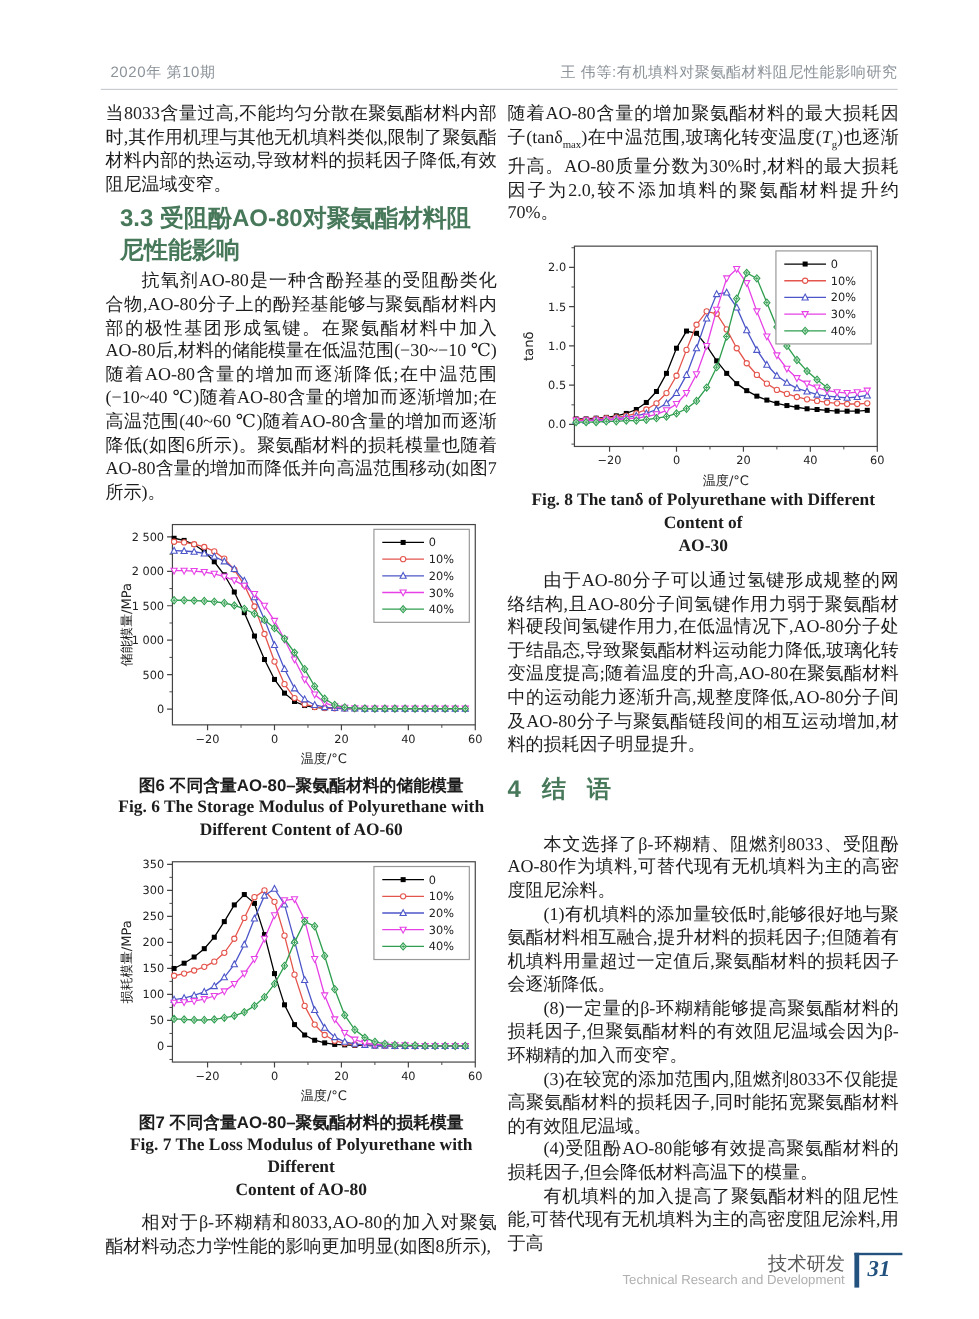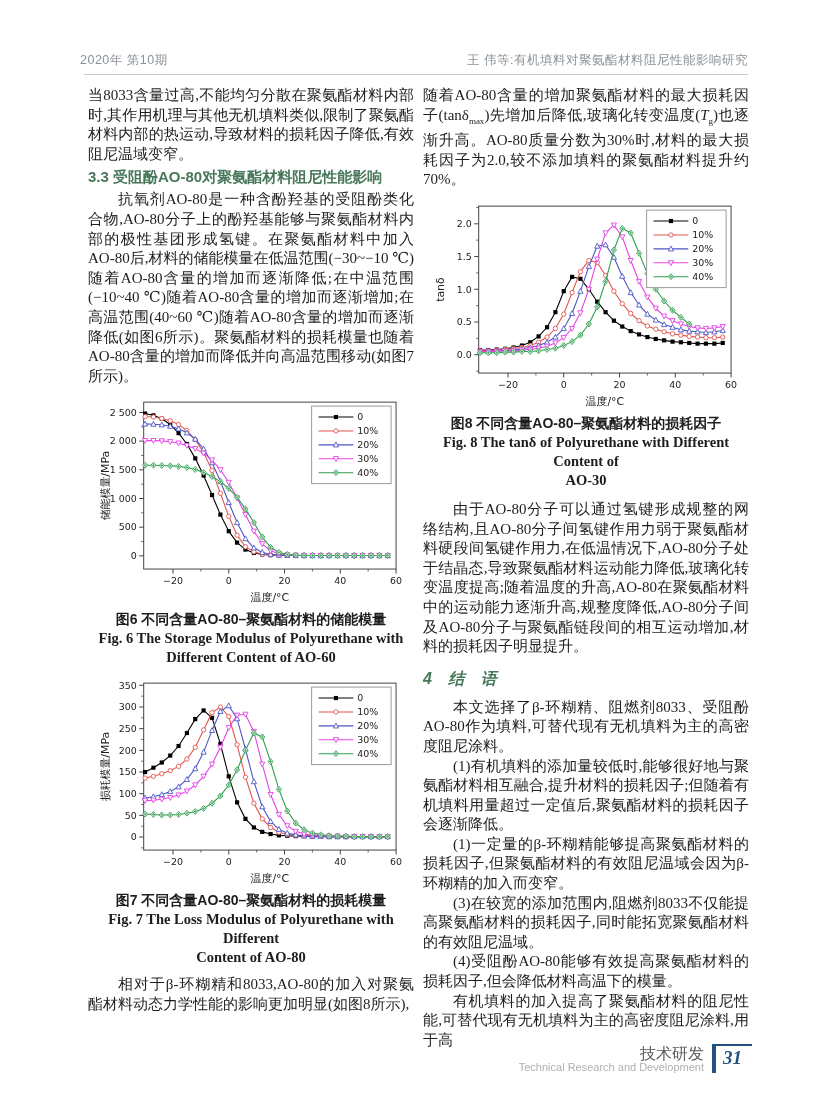--- a/index.html
+++ b/index.html
@@ -2,40 +2,40 @@
 <html style="--heading: #47785a; --accent: #24527e;"><head>
 <meta charset="utf-8">
 <style>
   html,body{margin:0;padding:0;}
   body{
     width:816px;height:1099px;background:#ffffff;position:relative;
     font-family:"Liberation Serif","DejaVu Serif",serif;color:#1d1d1d;
     overflow:hidden;
   }
   .header{
-    position:absolute;left:80px;right:68px;top:52px;
+    position:absolute;left:92px;right:68px;top:52px;
     display:flex;justify-content:space-between;
     font-family:"Liberation Sans","DejaVu Sans",sans-serif;
     font-size:12.5px;color:#8b9298;letter-spacing:.5px;
   }
   .header-rule{position:absolute;left:84px;right:68px;top:74px;border-top:1px solid #c9cccf;}
   .col{position:absolute;top:86px;width:326px;}
   .col-left{left:88px;}
   .col-right{left:423px;}
   .para{font-size:15px;line-height:19.6px;text-align:justify;margin:0;text-indent:2em;}
   .noindent{text-indent:0;}
   .para sub{font-size:9px;}
   .para i{font-style:italic;}
   .sec-head3{
     font-family:"Liberation Sans","DejaVu Sans",sans-serif;font-weight:bold;
-    font-size:15px;color:var(--heading,#47785a);margin:4px 0 3px;
+    font-size:20px;color:var(--heading,#47785a);margin:4px 12px 3px;
   }
   .sec-head1{
     font-family:"Liberation Sans","DejaVu Sans",sans-serif;font-weight:bold;
-    font-size:16px;color:var(--heading,#47785a);margin:12px 0 8px;word-spacing:12px;font-style:italic;
+    font-size:20px;color:var(--heading,#47785a);margin:12px 0 24px;word-spacing:12px;
   }
   figure{margin:8px 0 4px;text-align:center;}
   figure svg{display:block;margin:0 auto;}
   .cap-zh{font-family:"Liberation Sans","DejaVu Sans",sans-serif;font-weight:bold;font-size:14px;margin-top:4px;line-height:20px;}
   .cap-en{font-family:"Liberation Serif","DejaVu Serif",serif;font-weight:bold;font-size:14.5px;line-height:19px;}
   .footer{
     position:absolute;right:64px;bottom:26px;
     display:flex;align-items:flex-end;
   }
   .footer-text{text-align:right;}
@@ -623,21 +623,21 @@
       <div class="cap-zh">图7  不同含量AO-80–聚氨酯材料的损耗模量</div>
       <div class="cap-en">Fig. 7   The Loss Modulus of Polyurethane with Different</div>
       <div class="cap-en">Content of AO-80</div>
     </figcaption>
   </figure>
 
   <p class="para" style="margin-top:8px;">相对于β-环糊精和8033,AO-80的加入对聚氨酯材料动态力学性能的影响更加明显(如图8所示),</p>
 </div>
 
 <div class="col col-right">
-  <p class="para noindent"><span>随着AO-80含量的增加聚氨酯材料的最大损耗因子(tanδ</span><sub>max</sub><span>)先增加后降低,玻璃化转变温度(</span><i>T</i><sub>g</sub><span>)也逐渐升高。AO-80质量分数为30%时,材料的最大损耗因子为2.0,较不添加填料的聚氨酯材料提升约70%。</span></p>
+  <p class="para noindent"><span>随着AO-80含量的增加聚氨酯材料的最大损耗因子(tanδ</span><sub>max</sub><span>)在中温范围,玻璃化转变温度(</span><i>T</i><sub>g</sub><span>)也逐渐升高。AO-80质量分数为30%时,材料的最大损耗因子为2.0,较不添加填料的聚氨酯材料提升约70%。</span></p>
 
   <figure>
     <svg viewBox="0 0 312 212" width="310" height="211">
         <rect x="48" y="8" width="254" height="168" fill="none" stroke="#444" stroke-width="1"></rect>
         <line x1="105.53591160220995" y1="176" x2="105.53591160220995" y2="178.5" stroke="#444" stroke-width="0.8"></line>
         <line x1="161.6685082872928" y1="176" x2="161.6685082872928" y2="178.5" stroke="#444" stroke-width="0.8"></line>
         <line x1="217.80110497237567" y1="176" x2="217.80110497237567" y2="178.5" stroke="#444" stroke-width="0.8"></line>
         <line x1="273.9337016574585" y1="176" x2="273.9337016574585" y2="178.5" stroke="#444" stroke-width="0.8"></line>
         <line x1="77.4696132596685" y1="176" x2="77.4696132596685" y2="180.5" stroke="#444" stroke-width="1"></line>
         <text x="77.4696132596685" y="191" text-anchor="middle" style="font-family:'DejaVu Sans',sans-serif;font-size:9.5px;fill:#222">−20</text>
@@ -883,31 +883,30 @@
         <line x1="224" y1="65" x2="259" y2="65" stroke="#e640e6" stroke-width="1.1"></line>
         <path d="M241.5 67.8 L244.1 62.9 L238.9 62.9 Z" fill="#fff" stroke="#e640e6" stroke-width="0.9"></path>
         <text x="263" y="68.4" style="font-family:'DejaVu Sans',sans-serif;font-size:9.5px;fill:#222">30%</text>
         <line x1="224" y1="79" x2="259" y2="79" stroke="#2f9e4f" stroke-width="1.1"></line>
         <path d="M241.5 76 L244.1 79 L241.5 82 L238.9 79 Z" fill="#fff" stroke="#2f9e4f" stroke-width="0.9"></path>
         <line x1="240" y1="79" x2="243" y2="79" stroke="#2f9e4f" stroke-width="0.8"></line>
         <line x1="241.5" y1="77.3" x2="241.5" y2="80.7" stroke="#2f9e4f" stroke-width="0.8"></line>
         <text x="263" y="82.4" style="font-family:'DejaVu Sans',sans-serif;font-size:9.5px;fill:#222">40%</text>
       </svg>
     <figcaption>
-      <div class="cap-zh">图8  不同含量AO-80–聚氨酯材料的损耗因子</div>
       <div class="cap-en">Fig. 8   The tanδ of Polyurethane with Different Content of</div>
       <div class="cap-en">AO-30</div>
     </figcaption>
   </figure>
 
   <p class="para" style="margin-top:10px;">由于AO-80分子可以通过氢键形成规整的网络结构,且AO-80分子间氢键作用力弱于聚氨酯材料硬段间氢键作用力,在低温情况下,AO-80分子处于结晶态,导致聚氨酯材料运动能力降低,玻璃化转变温度提高;随着温度的升高,AO-80在聚氨酯材料中的运动能力逐渐升高,规整度降低,AO-80分子间及AO-80分子与聚氨酯链段间的相互运动增加,材料的损耗因子明显提升。</p>
   <h1 class="sec-head1">4 结 语</h1>
   <p class="para">本文选择了β-环糊精、阻燃剂8033、受阻酚AO-80作为填料,可替代现有无机填料为主的高密度阻尼涂料。</p>
   <p class="para">(1)有机填料的添加量较低时,能够很好地与聚氨酯材料相互融合,提升材料的损耗因子;但随着有机填料用量超过一定值后,聚氨酯材料的损耗因子会逐渐降低。</p>
-  <p class="para">(1)一定量的β-环糊精能够提高聚氨酯材料的损耗因子,但聚氨酯材料的有效阻尼温域会因为β-环糊精的加入而变窄。</p>
+  <p class="para">(8)一定量的β-环糊精能够提高聚氨酯材料的损耗因子,但聚氨酯材料的有效阻尼温域会因为β-环糊精的加入而变窄。</p>
   <p class="para">(3)在较宽的添加范围内,阻燃剂8033不仅能提高聚氨酯材料的损耗因子,同时能拓宽聚氨酯材料的有效阻尼温域。</p>
   <p class="para">(4)受阻酚AO-80能够有效提高聚氨酯材料的损耗因子,但会降低材料高温下的模量。</p>
   <p class="para">有机填料的加入提高了聚氨酯材料的阻尼性能,可替代现有无机填料为主的高密度阻尼涂料,用于高</p>
 </div>
 
 <div class="footer">
   <div class="footer-text">
     <div class="footer-zh">技术研发</div>
     <div class="footer-en">Technical Research and Development</div>
   </div>

